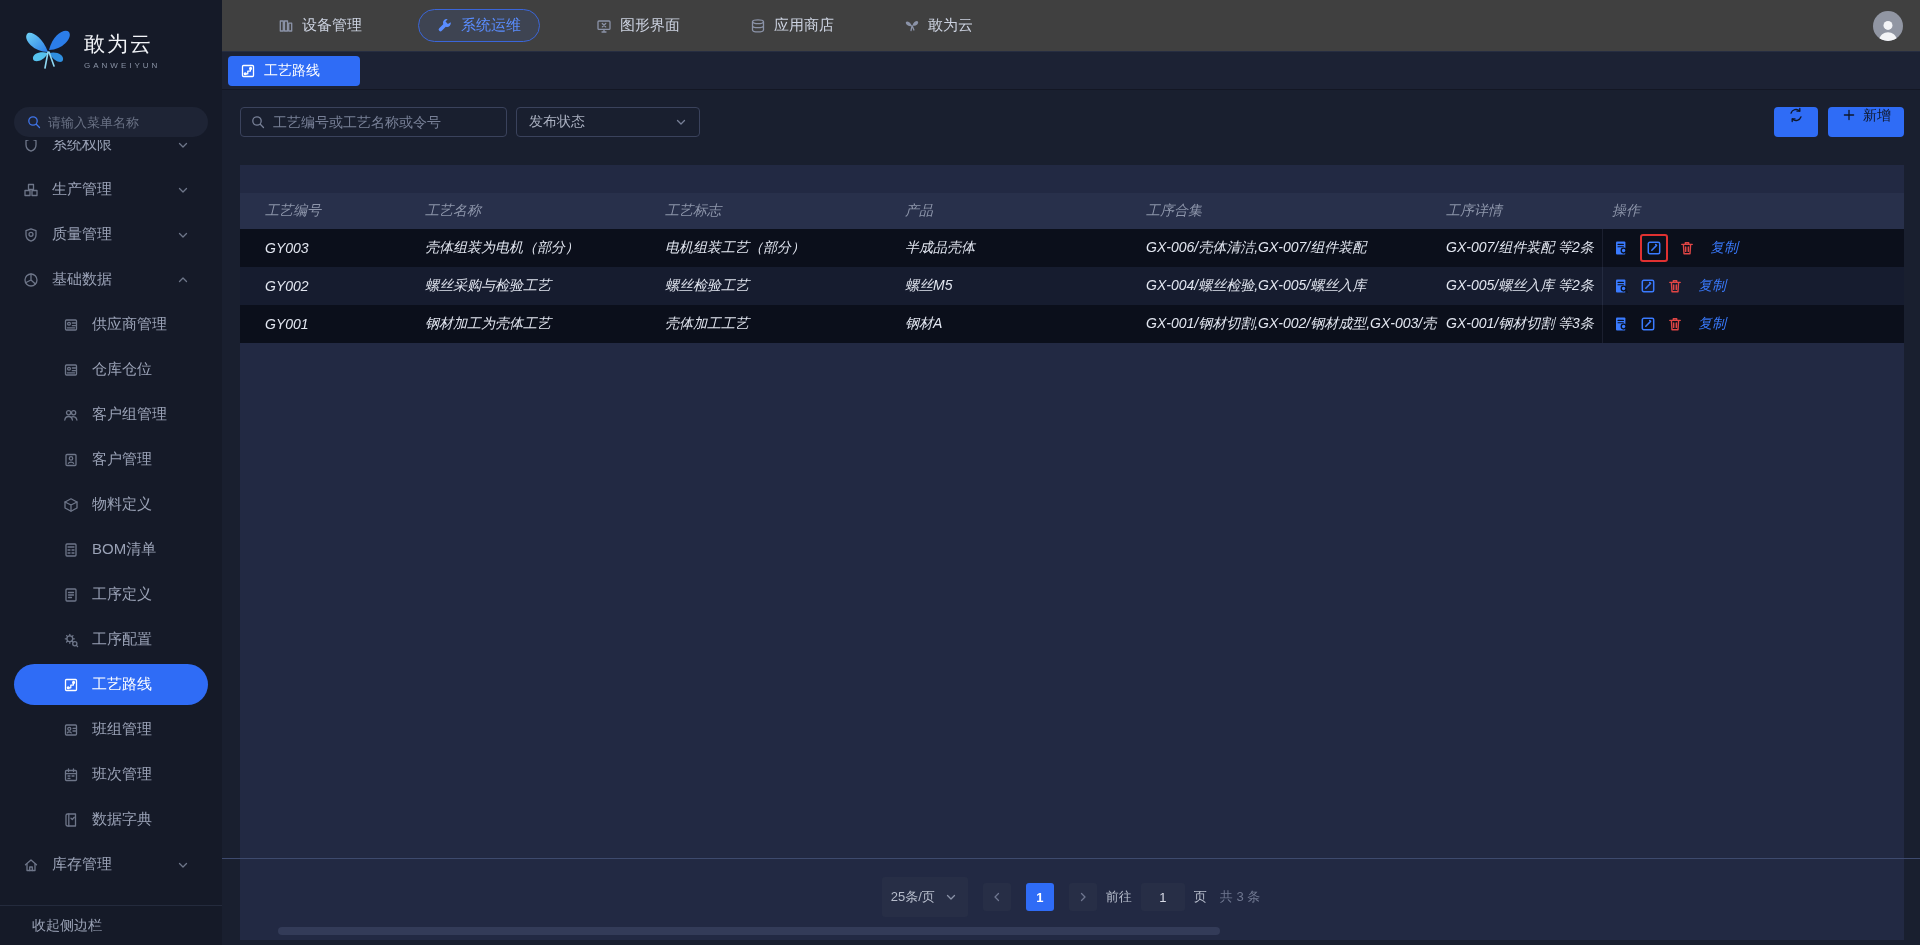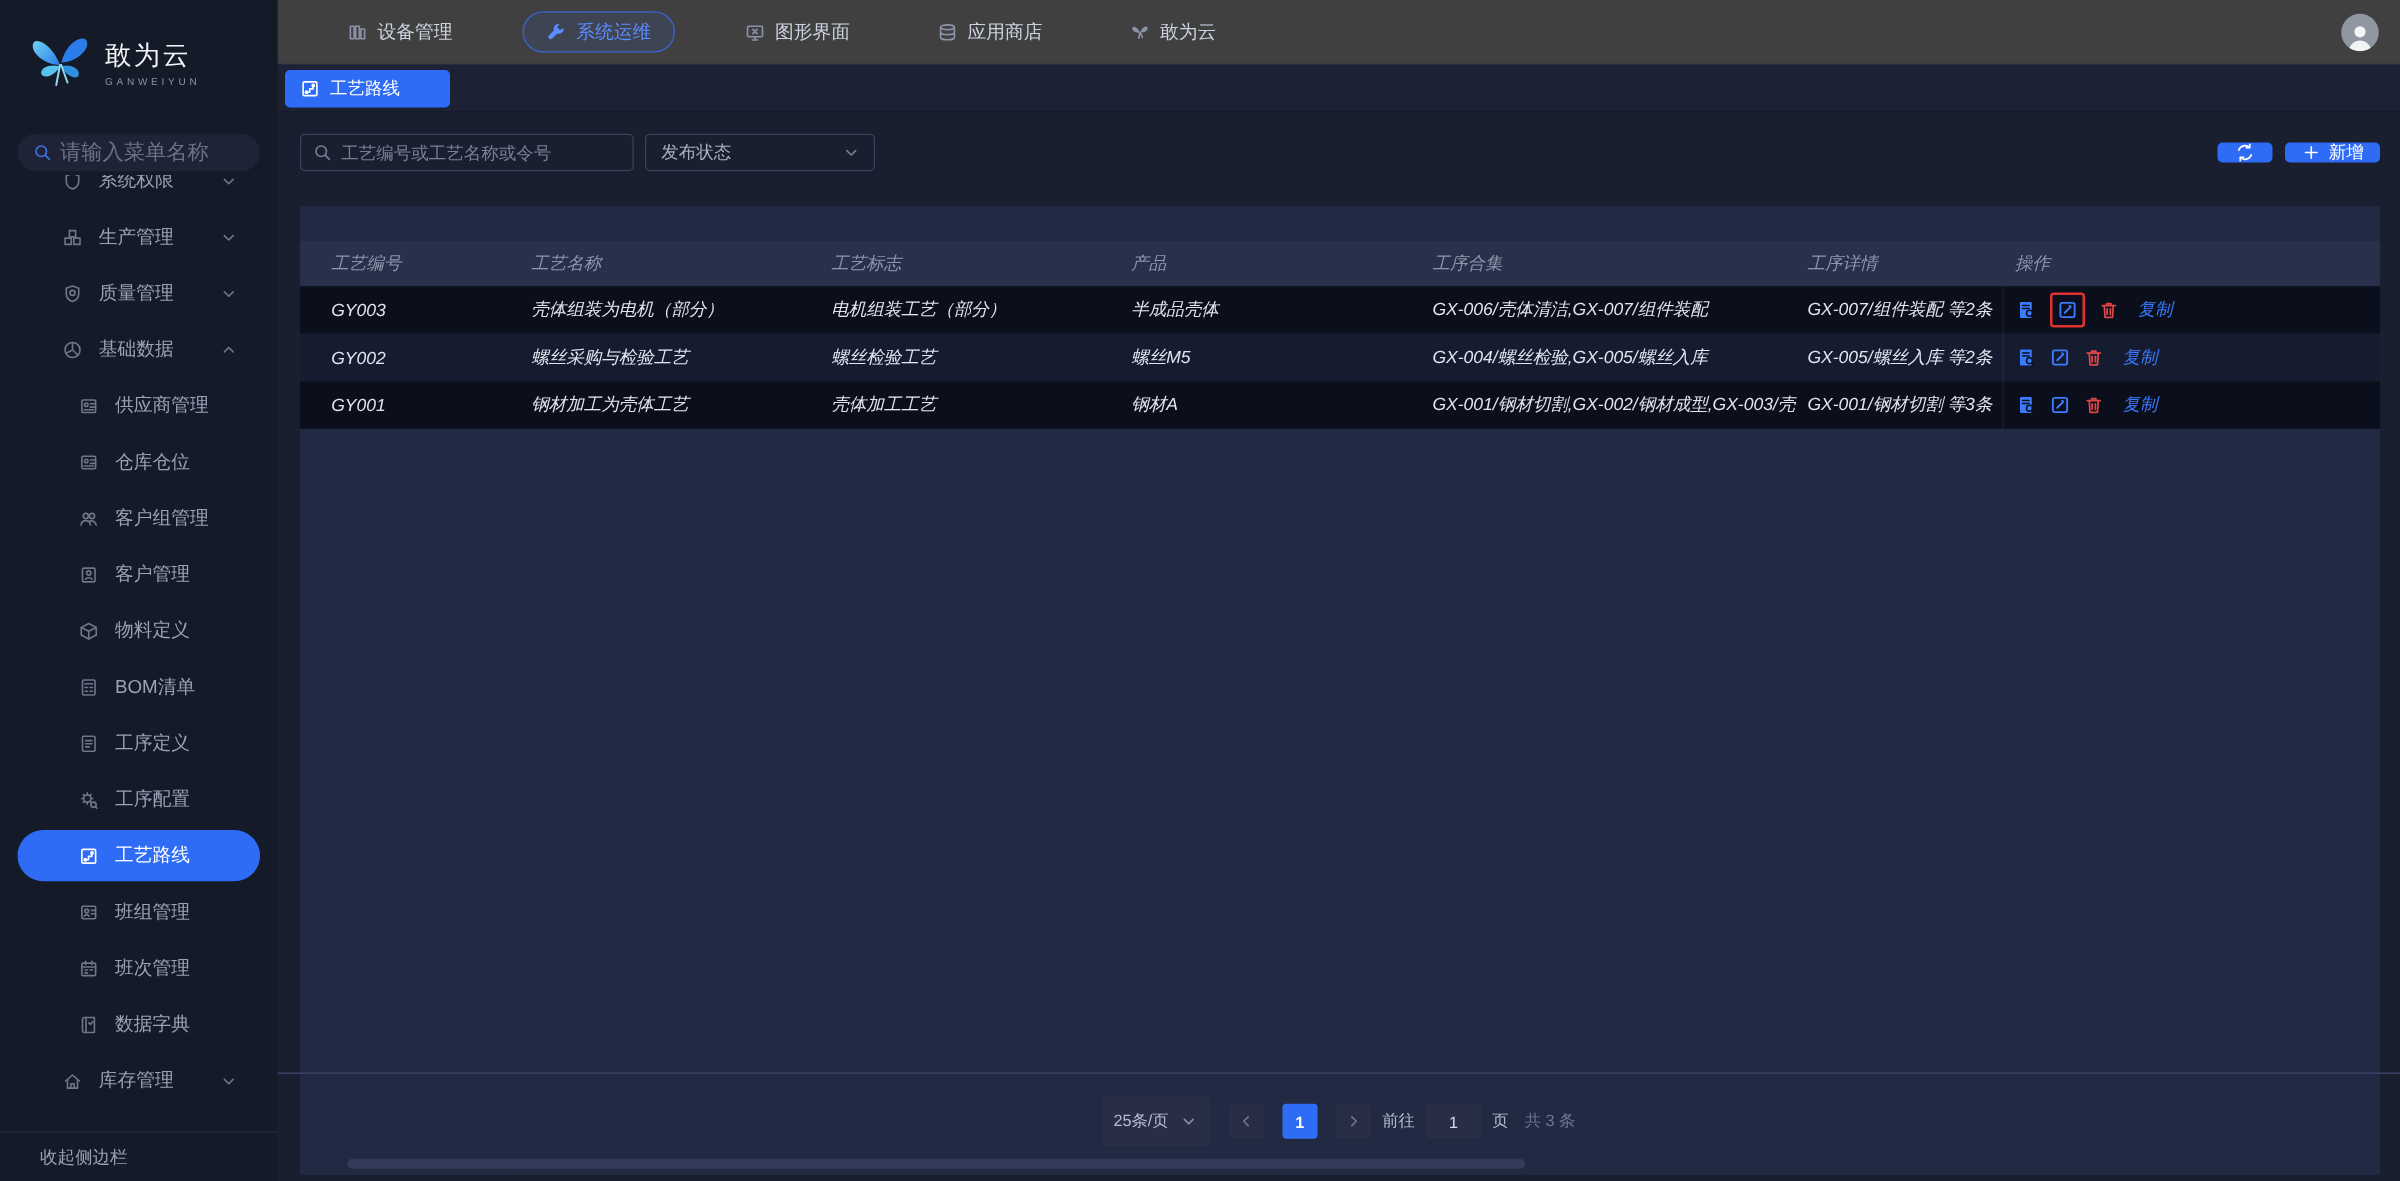--- a/index.html
+++ b/index.html
@@ -9,29 +9,29 @@
   .icn { display:inline-flex; align-items:center; justify-content:center; flex:none; }
   .icn svg { display:block; }
 
   
   .sidebar { position:absolute; left:0; top:0; width:222px; height:945px; background:#151a28; z-index:5; }
   .logo { display:flex; align-items:center; gap:10px; padding:14px 0 0 22px; height:86px; }
   .logo-txt .cn { color:#f2f4f8; font-size:21px; letter-spacing:2px; }
   .logo-txt .en { color:#8a93a5; font-size:8px; letter-spacing:3px; margin-top:3px; }
   .side-search { position:absolute; left:14px; top:107px; width:194px; height:30px; }
   .side-search input { width:100%; height:100%; background:#1e2435; border:none; border-radius:16px;
-    color:#ec4899; font-size:17px; padding:0 12px 0 34px; outline:none; }
+    color:#ec4899; font-size:13px; padding:0 12px 0 34px; outline:none; }
   .side-search input::placeholder { color:#6a7285; }
   .side-search .icn { position:absolute; left:12px; top:7px; color:#3f74e8; }
   .side-menu { position:absolute; left:0; top:140px; width:222px; height:765px; overflow:hidden; }
   .side-menu-inner { margin-top:-18px; }
   .side-item { position:relative; display:flex; align-items:center; height:45px; color:#9aa2b6;
     font-size:15px; cursor:pointer; }
   .side-item .icn { color:#6e7689; margin-right:13px; }
-  .side-item.lv1 { padding-left:50px; }
+  .side-item.lv1 { padding-left:23px; }
   .side-item.lv2 { padding-left:63px; }
   .side-item .chev { position:absolute; right:18px; color:#6e7689; }
   .side-item.active { background:#2f6cf6; color:#ffffff; margin:2px 14px; height:41px; border-radius:21px; }
   .side-item.active.lv2 { padding-left:49px; }
   .side-item.active .icn { color:#ffffff; }
   .side-foot { position:absolute; left:0; bottom:0; width:222px; height:40px; display:flex; align-items:center;
     gap:14px; padding-left:18px; border-top:1px solid #242b3d; color:#9aa2b6; font-size:14px; cursor:pointer; }
   .side-foot .icn { color:#9aa2b6; }
 
   
@@ -60,22 +60,22 @@
   .f-search { position:relative; width:267px; height:30px; }
   .f-search input { width:100%; height:100%; background:transparent; border:1px solid #3a425c; border-radius:4px;
     color:#c6ccda; font-size:14px; padding:0 10px 0 32px; outline:none; }
   .f-search input::placeholder { color:#788097; }
   .f-search .icn { position:absolute; left:10px; top:7px; color:#788097; }
   .f-select { width:184px; height:30px; border:1px solid #3a425c; border-radius:4px; margin-left:9px;
     display:flex; align-items:center; justify-content:space-between; padding:0 10px 0 12px; color:#aab0c0;
     font-size:14px; cursor:pointer; }
   .f-select .icn { color:#788097; }
   .f-actions { margin-left:auto; display:flex; gap:10px; }
-  .btn { height:16px; background:#2f6cf6; border:none; border-radius:4px; color:#ffffff; font-size:14px;
-    display:flex; align-items:center; justify-content:center; gap:6px; cursor:pointer; }
+  .btn { height:30px; background:#2f6cf6; border:none; border-radius:4px; color:#0f172a; font-size:14px;
+    display:flex; align-items:flex-start; justify-content:center; gap:6px; cursor:pointer; }
   .btn.square { width:44px; }
   .btn.add { width:76px; }
 
   
   .table-card { position:absolute; left:18px; right:16px; top:75px; height:775px; background:#222943;
     padding-top:28px; overflow:hidden;font-style:italic; }
   .trow, .thead { display:flex; align-items:center; }
   .thead { height:36px; background:#28304b; color:#8e96ab; font-size:14px; }
   .trow { height:38px; color:#e2e6f0; font-size:14px; }
   .trow.dark { background:#0b0f1b; }

